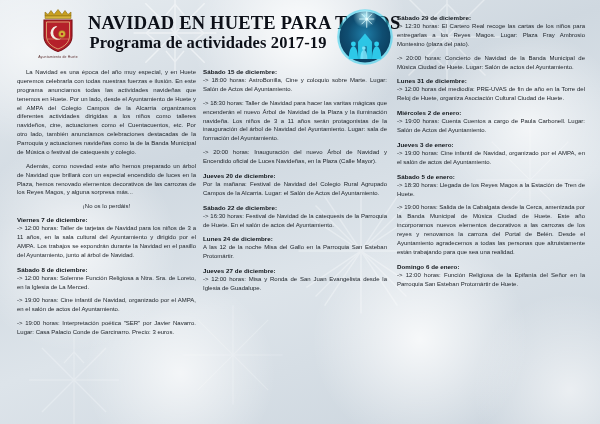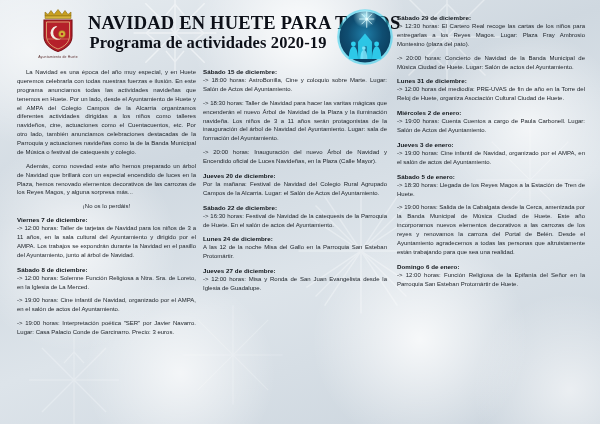--- a/index.html
+++ b/index.html
@@ -248,21 +248,21 @@
         <circle cx="25" cy="28" r="3.4" fill="#d8b63a" stroke="#8a6b12" stroke-width="0.5"></circle>
         <circle cx="25" cy="28" r="1.3" fill="#b5202a"></circle>
 
         <path d="M10 33 L32 33" stroke="#e8d38a" stroke-width="0.5" opacity="0.8"></path>
       </svg>
       <div class="crest-caption">Ayuntamiento de Huete</div>
     </div>
 
     <div class="title-block">
       <div class="title-main">NAVIDAD EN HUETE PARA TODOS</div>
-      <div class="title-sub">Programa de actividades 2020-19</div>
+      <div class="title-sub">Programa de actividades 2017-19</div>
     </div>
 
     <div class="nativity-badge">
       <svg width="58" height="58" viewBox="0 0 100 100">
         <defs>
           <radialGradient id="nbg" cx="50%" cy="45%" r="62%">
             <stop offset="0%" stop-color="#1f7ea8"></stop>
             <stop offset="55%" stop-color="#0f4e72"></stop>
             <stop offset="100%" stop-color="#0b3a59"></stop>
           </radialGradient>

